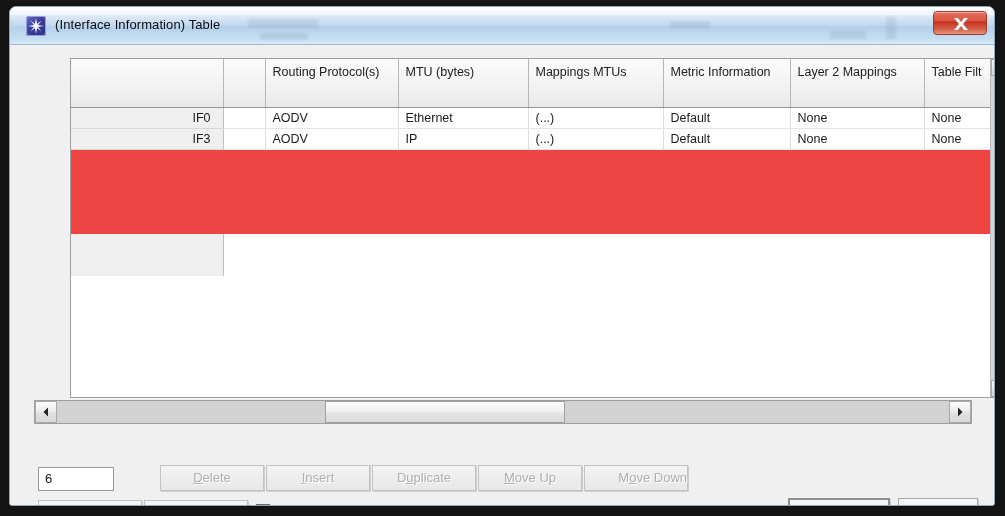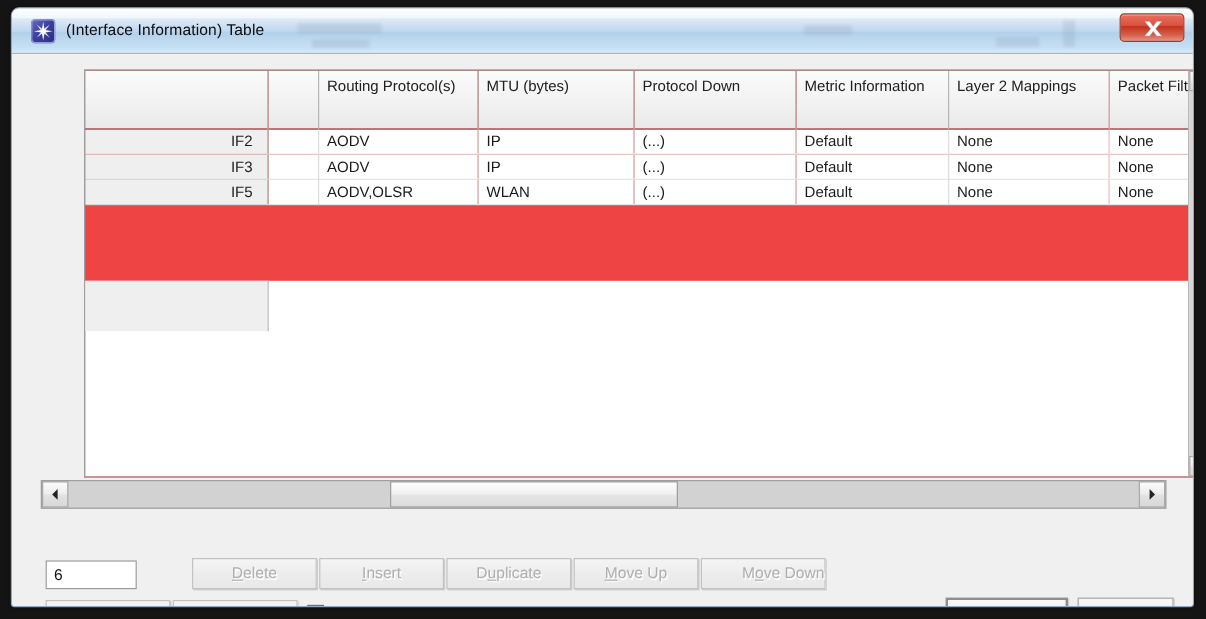--- a/index.html
+++ b/index.html
@@ -359,46 +359,46 @@
               <th class="gap-head">
                 <span class="hdr"></span>
               </th>
               <th>
                 <span class="hdr">Routing Protocol(s)</span>
               </th>
               <th>
                 <span class="hdr">MTU (bytes)</span>
               </th>
               <th>
-                <span class="hdr">Protocol Down</span>
+                <span class="hdr">Mappings MTUs</span>
               </th>
               <th>
                 <span class="hdr">Metric Information</span>
               </th>
               <th>
                 <span class="hdr">Layer 2 Mappings</span>
               </th>
               <th>
-                <span class="hdr">Packet Filt</span>
+                <span class="hdr">Table Filt</span>
               </th>
             </tr>
           </thead>
           <tbody id="grid-body">
               <tr>
                 <td class="rowlabel">
-                  <span class="cell">IF2</span>
+                  <span class="cell">IF0</span>
                 </td>
                 <td class="gapcol">
                   <span class="cell"></span>
                 </td>
                 <td>
                   <span class="cell">AODV</span>
                 </td>
                 <td>
-                  <span class="cell">IP</span>
+                  <span class="cell">Ethernet</span>
                 </td>
                 <td>
                   <span class="cell">(...)</span>
                 </td>
                 <td>
                   <span class="cell">Default</span>
                 </td>
                 <td>
                   <span class="cell">None</span>
                 </td>
@@ -411,46 +411,20 @@
                   <span class="cell">IF3</span>
                 </td>
                 <td class="gapcol">
                   <span class="cell"></span>
                 </td>
                 <td>
                   <span class="cell">AODV</span>
                 </td>
                 <td>
                   <span class="cell">IP</span>
-                </td>
-                <td>
-                  <span class="cell">(...)</span>
-                </td>
-                <td>
-                  <span class="cell">Default</span>
-                </td>
-                <td>
-                  <span class="cell">None</span>
-                </td>
-                <td>
-                  <span class="cell">None</span>
-                </td>
-              </tr>
-              <tr>
-                <td class="rowlabel">
-                  <span class="cell">IF5</span>
-                </td>
-                <td class="gapcol">
-                  <span class="cell"></span>
-                </td>
-                <td>
-                  <span class="cell">AODV,OLSR</span>
-                </td>
-                <td>
-                  <span class="cell">WLAN</span>
                 </td>
                 <td>
                   <span class="cell">(...)</span>
                 </td>
                 <td>
                   <span class="cell">Default</span>
                 </td>
                 <td>
                   <span class="cell">None</span>
                 </td>

